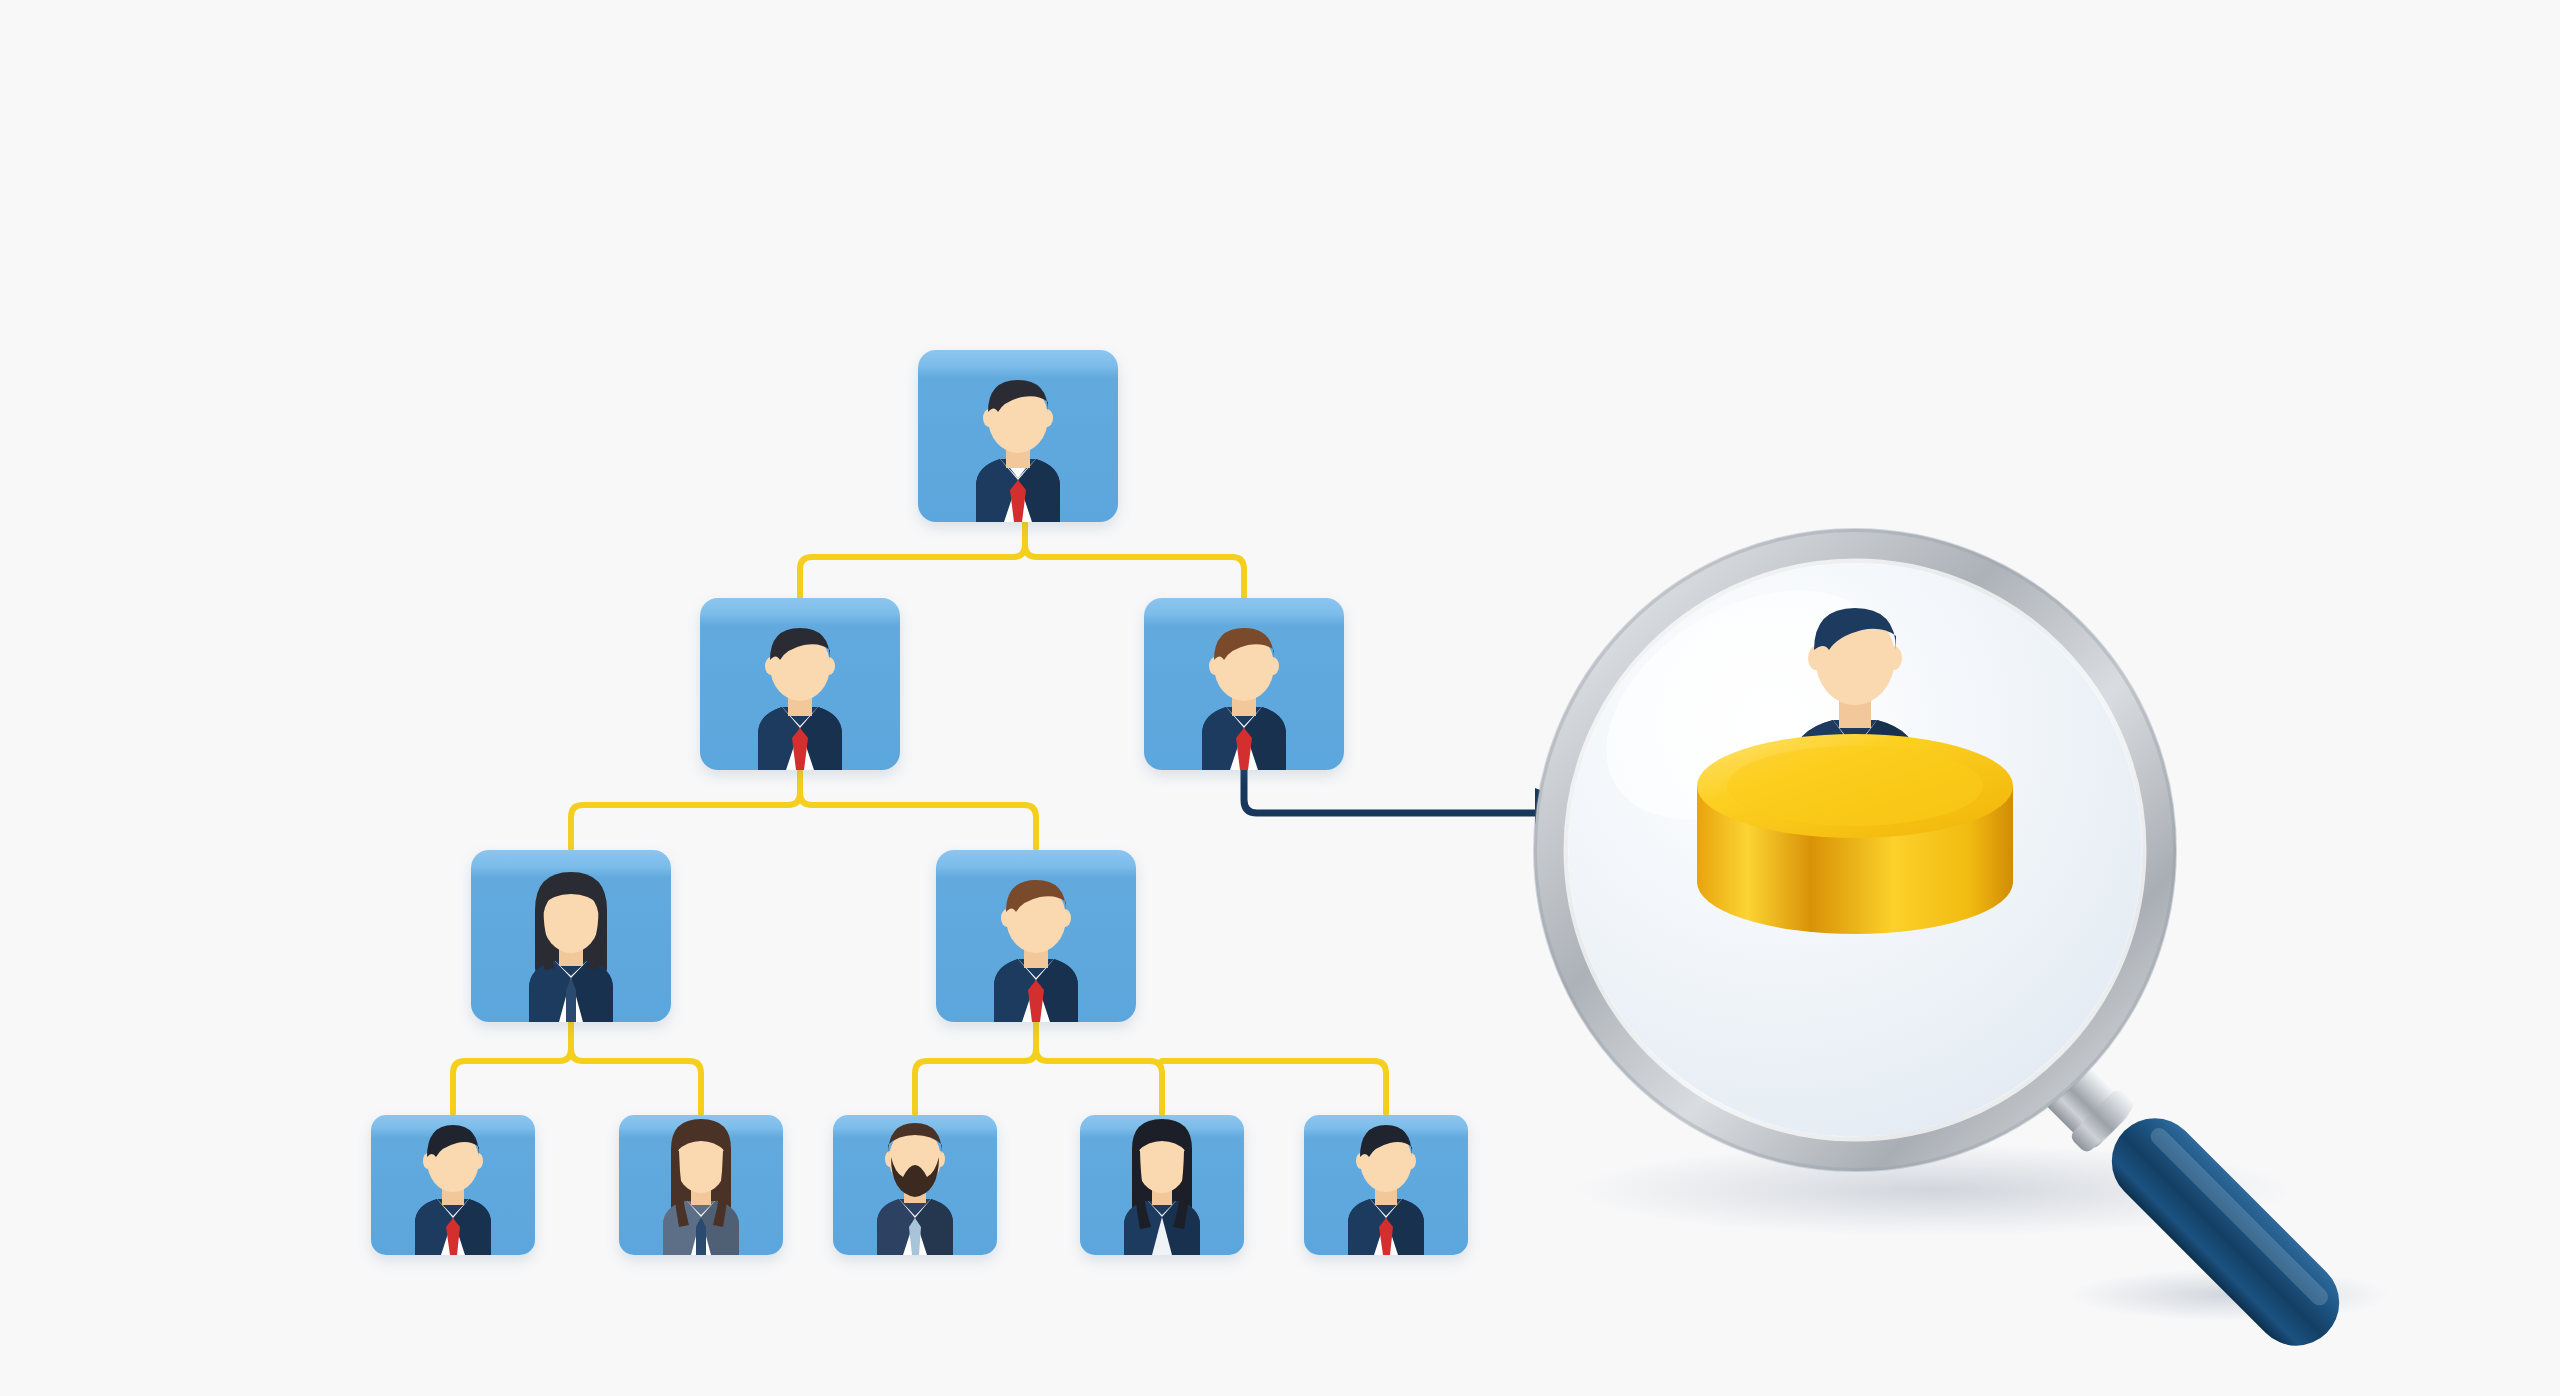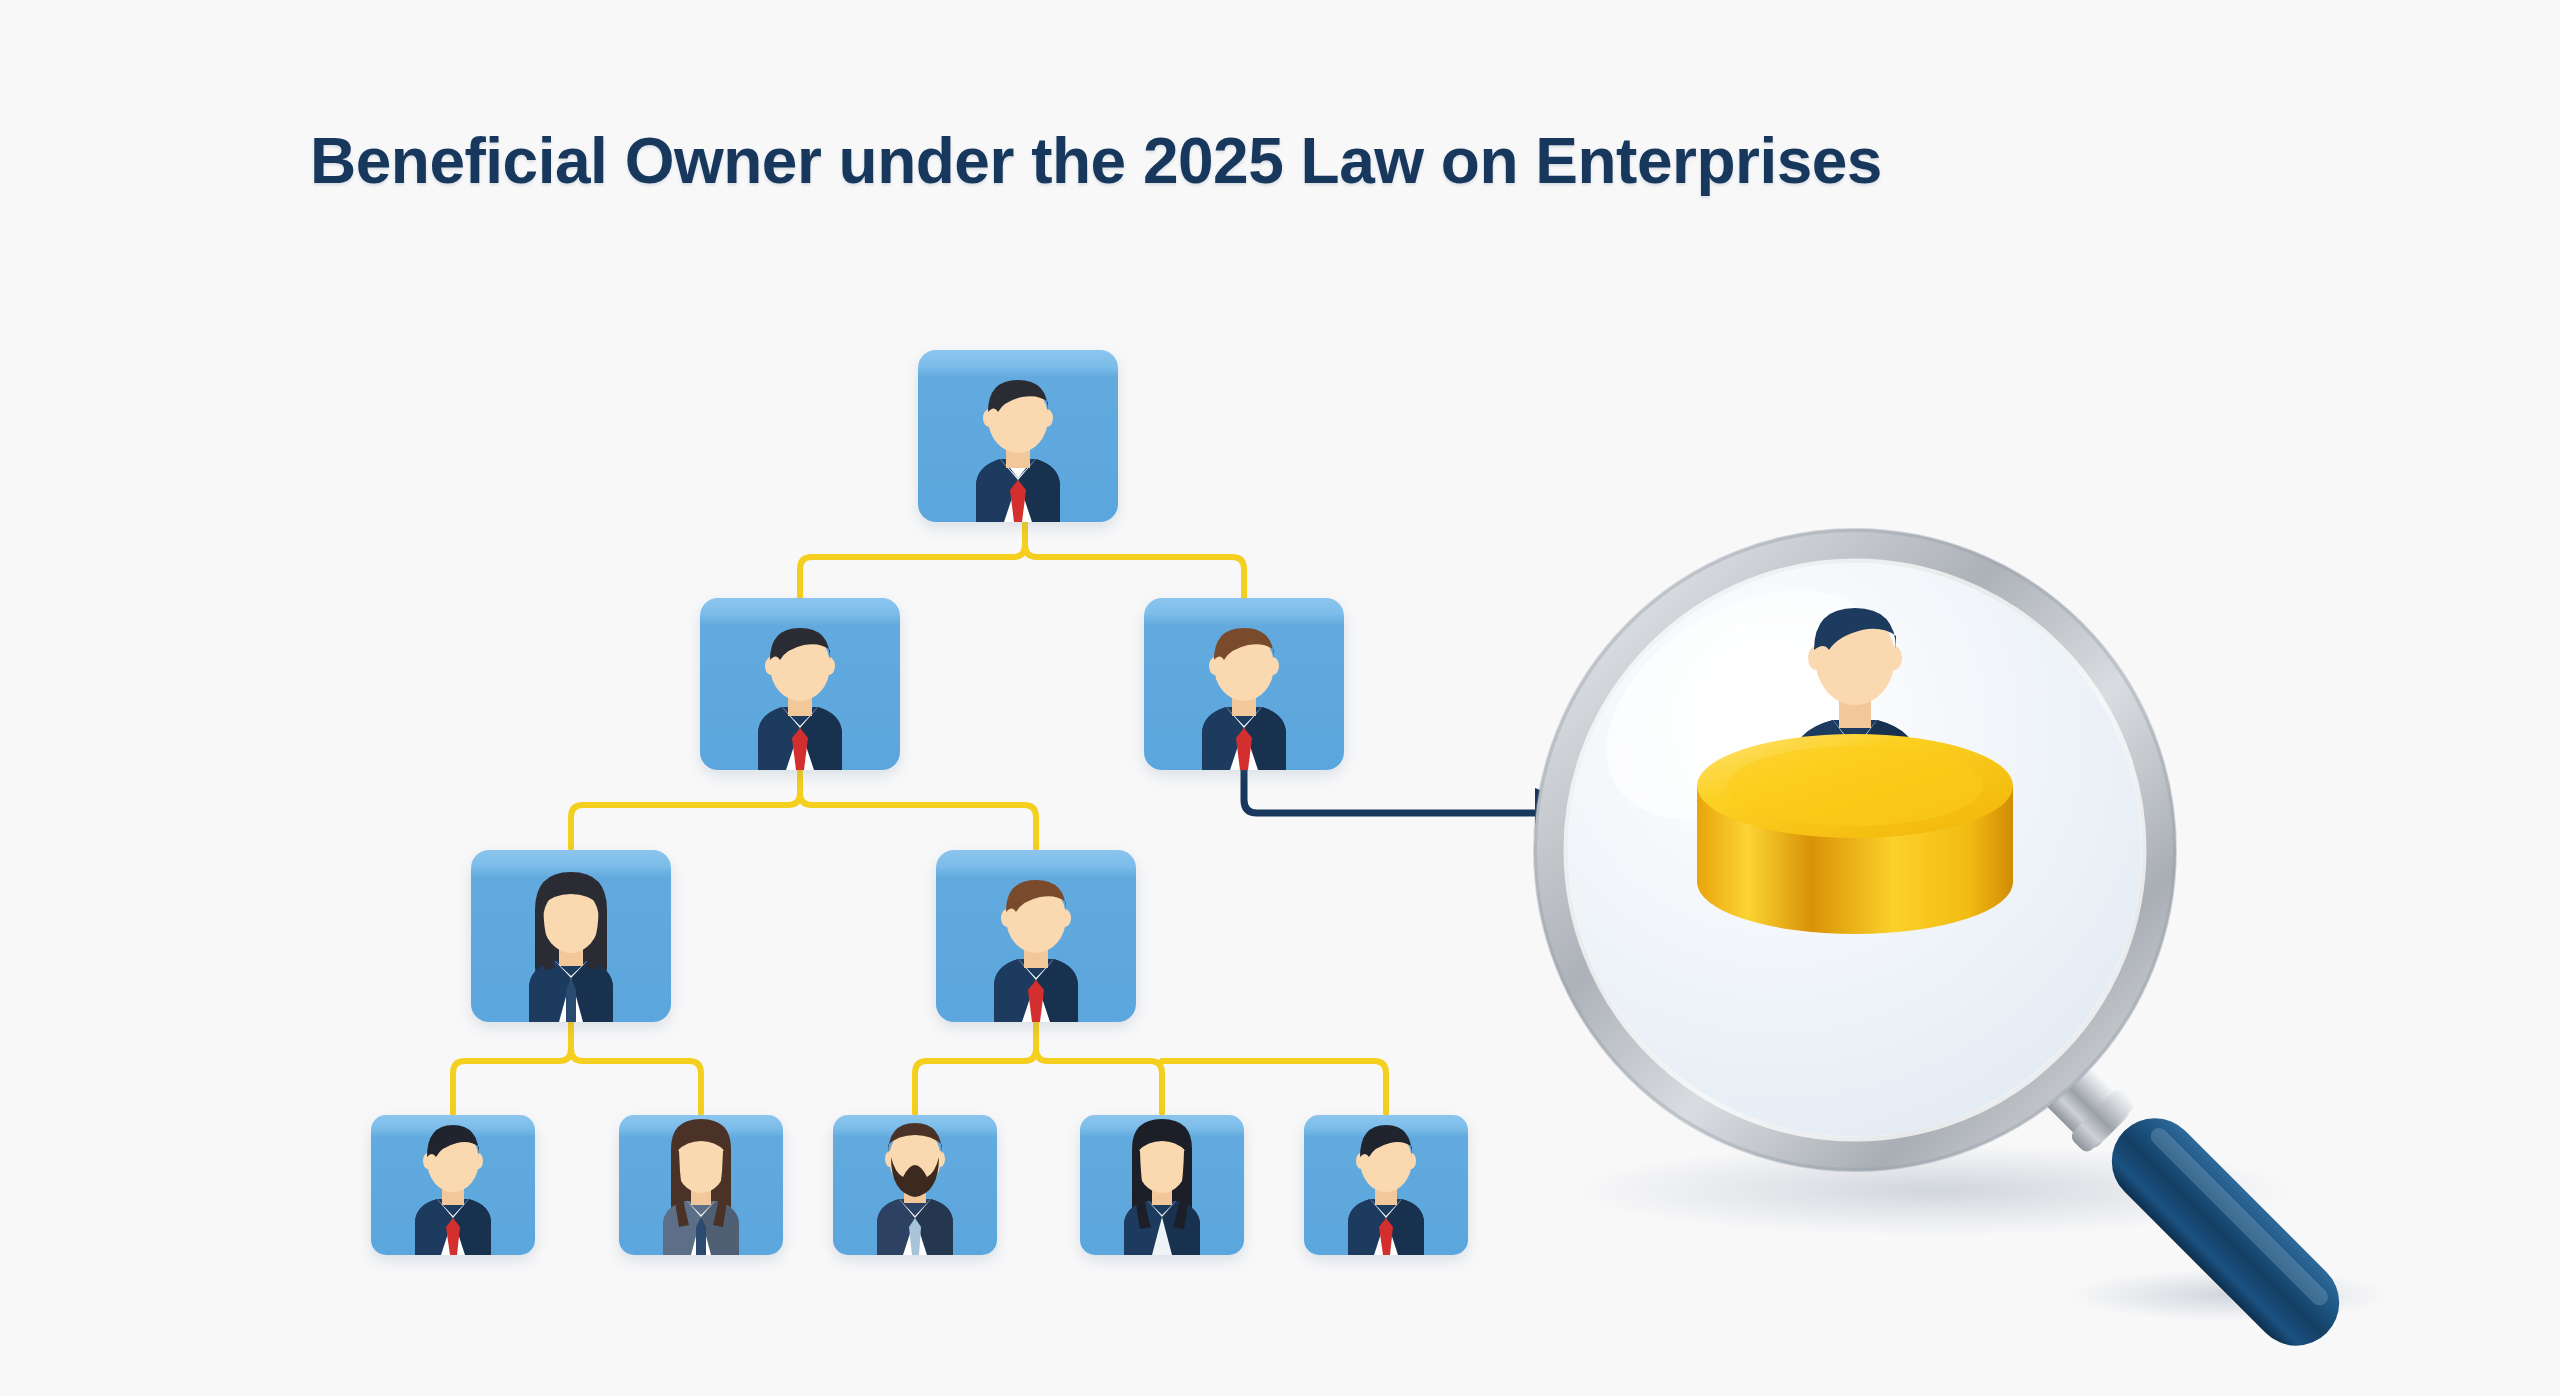--- a/index.html
+++ b/index.html
@@ -43,21 +43,20 @@
 
   
   #magnifier{position:absolute;left:1415px;top:500px;width:1000px;height:820px;}
   #magnifier svg{display:block;overflow:visible;}
 </style>
 </head>
 <body style="background: rgb(248, 248, 249);">
 
 <div id="canvas">
 
-  <div id="title" style="color: rgb(23, 56, 92);">Beneficial Owner under the 2025 Law on Enterprises</div>
 
   <svg id="links" viewBox="0 0 2560 1396" xmlns="http://www.w3.org/2000/svg">
     <defs>
       <marker id="arwhead" markerWidth="10" markerHeight="10" refX="7.6" refY="4" orient="auto" markerUnits="strokeWidth">
         <path d="M0,0.4 L9,4 L0,7.6 Z" fill="#17385c"></path>
       </marker>
     </defs>
 
     <g fill="none" stroke="#f5cf1e" stroke-width="6" stroke-linecap="round" stroke-linejoin="round">
 

